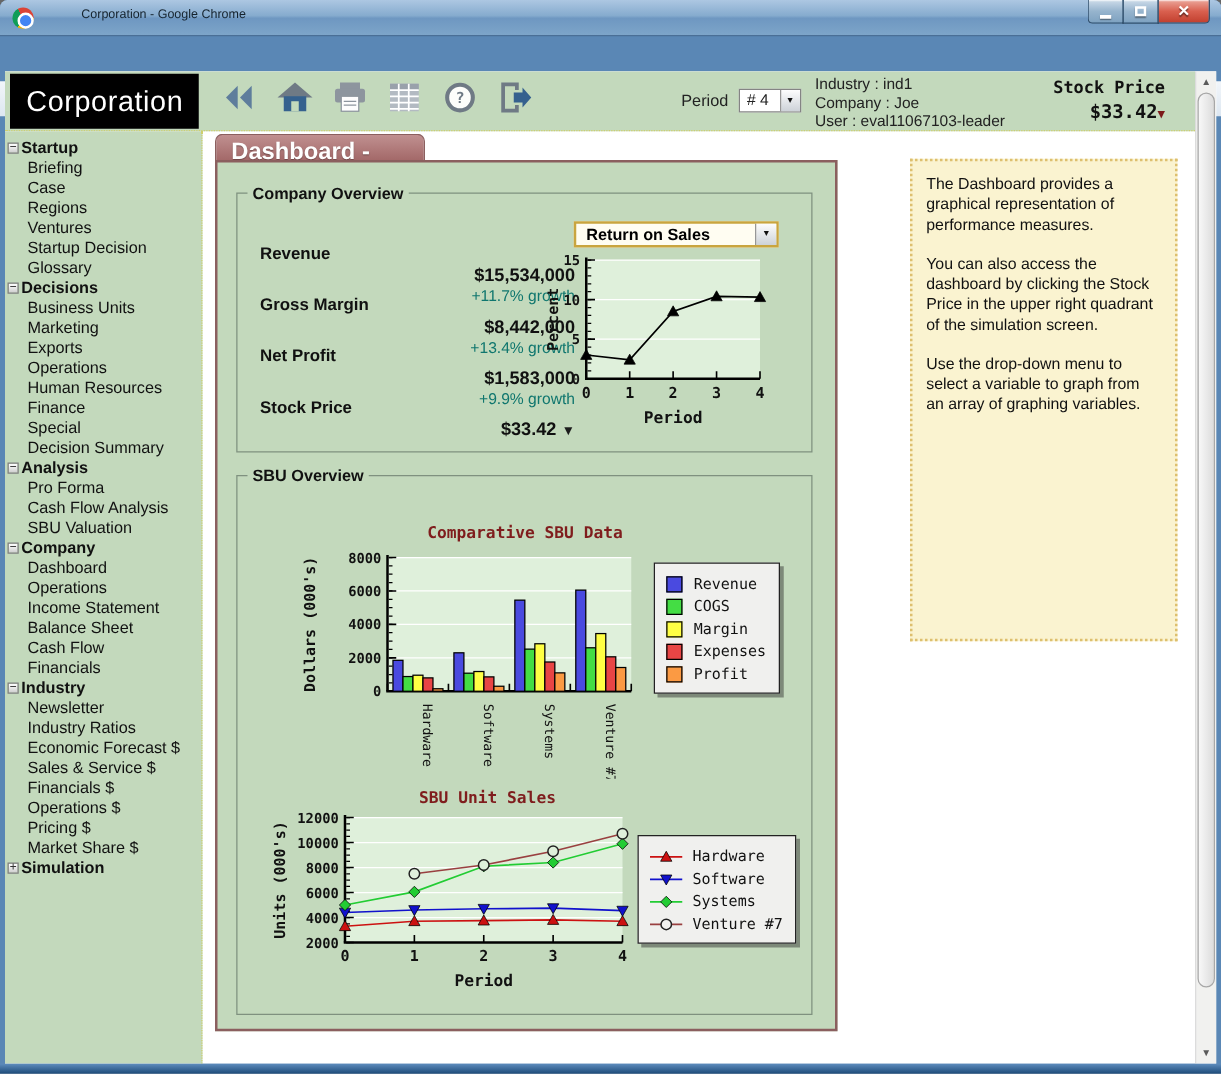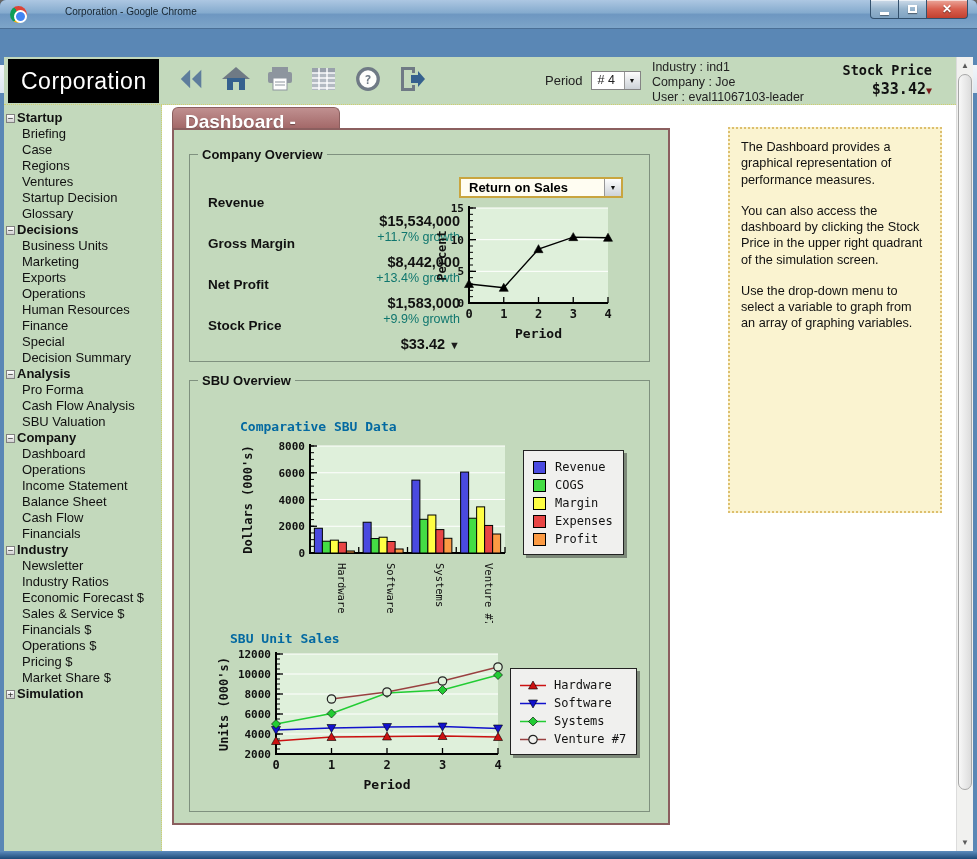--- a/index.html
+++ b/index.html
@@ -99,21 +99,21 @@
   .ros-dd .dd-btn { position:absolute; right:0; top:0; width:17px; height:17px;
     background:linear-gradient(#fdfdfd,#cdd2d8); border-left:1px solid #979797;
     font-size:7px; text-align:center; line-height:17px; color:#111; }
 
   .chart-mount { position:absolute; }
   #ros-chart   { left:238px; top:48px; }
   #bar-chart   { left:50px;  top:57px; }
   #unit-chart  { left:28px;  top:265px; }
 
   .chart-title { position:absolute; font-family:"DejaVu Sans Mono", monospace; font-weight:bold;
-    font-size:13px; color:#0369a1; text-align:left; }
+    font-size:13px; color:#7f1d1d; text-align:center; }
   #bar-title  { left:50px; top:38px; width:360px; }
   #unit-title { left:40px; top:250px; width:320px; }
 
   .legend-box { position:absolute; background:#f0f0ee; border:1px solid #222;
     box-shadow:3px 3px 0 rgba(40,40,40,.45); padding:7px 10px 6px 9px;
     font-family:"DejaVu Sans Mono", monospace; font-size:12px; color:#111; }
   .legend-row { display:flex; align-items:center; height:18px; }
   .swatch { width:13px; height:13px; border:1px solid #000; margin-right:9px; }
   .lgl { margin-right:8px; display:inline-flex; }
   #bar-legend  { left:333px; top:69px; }

